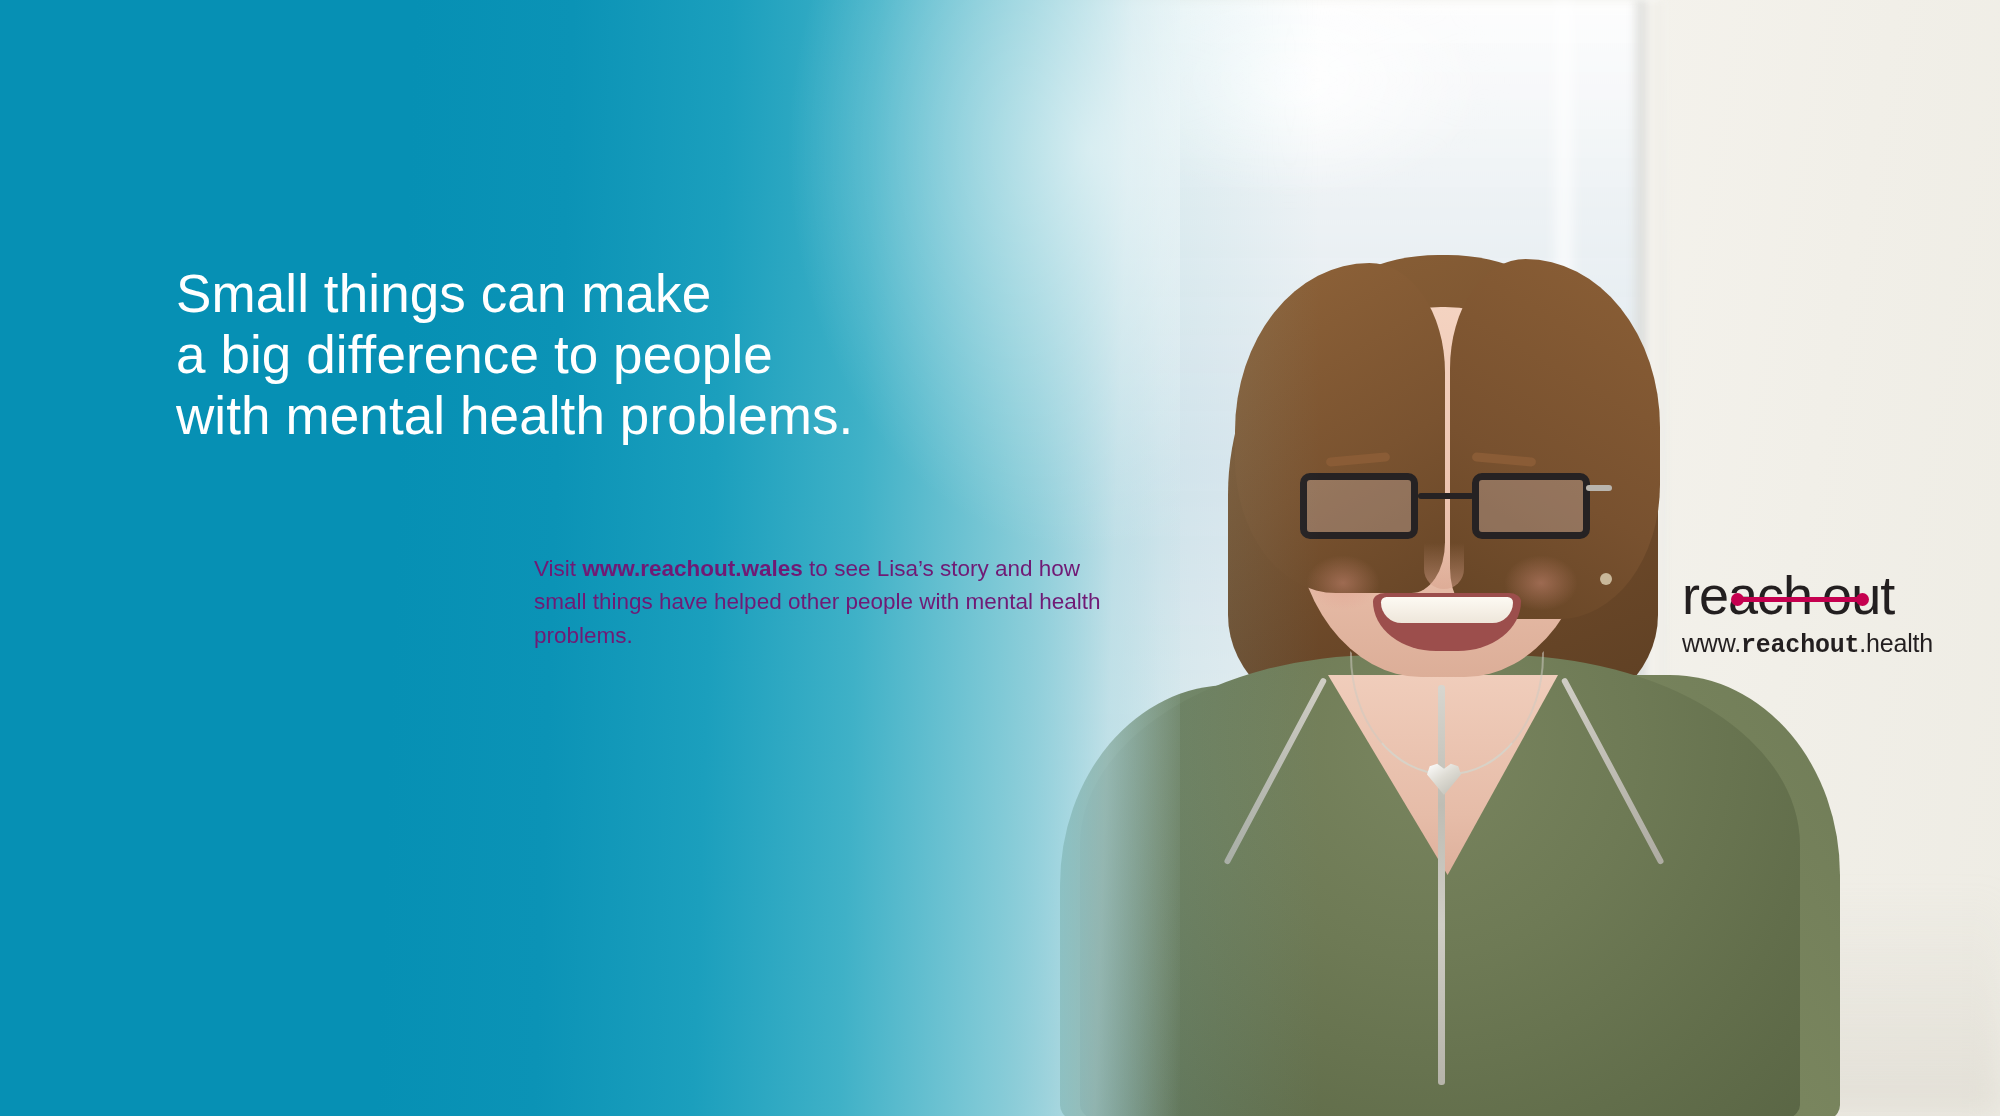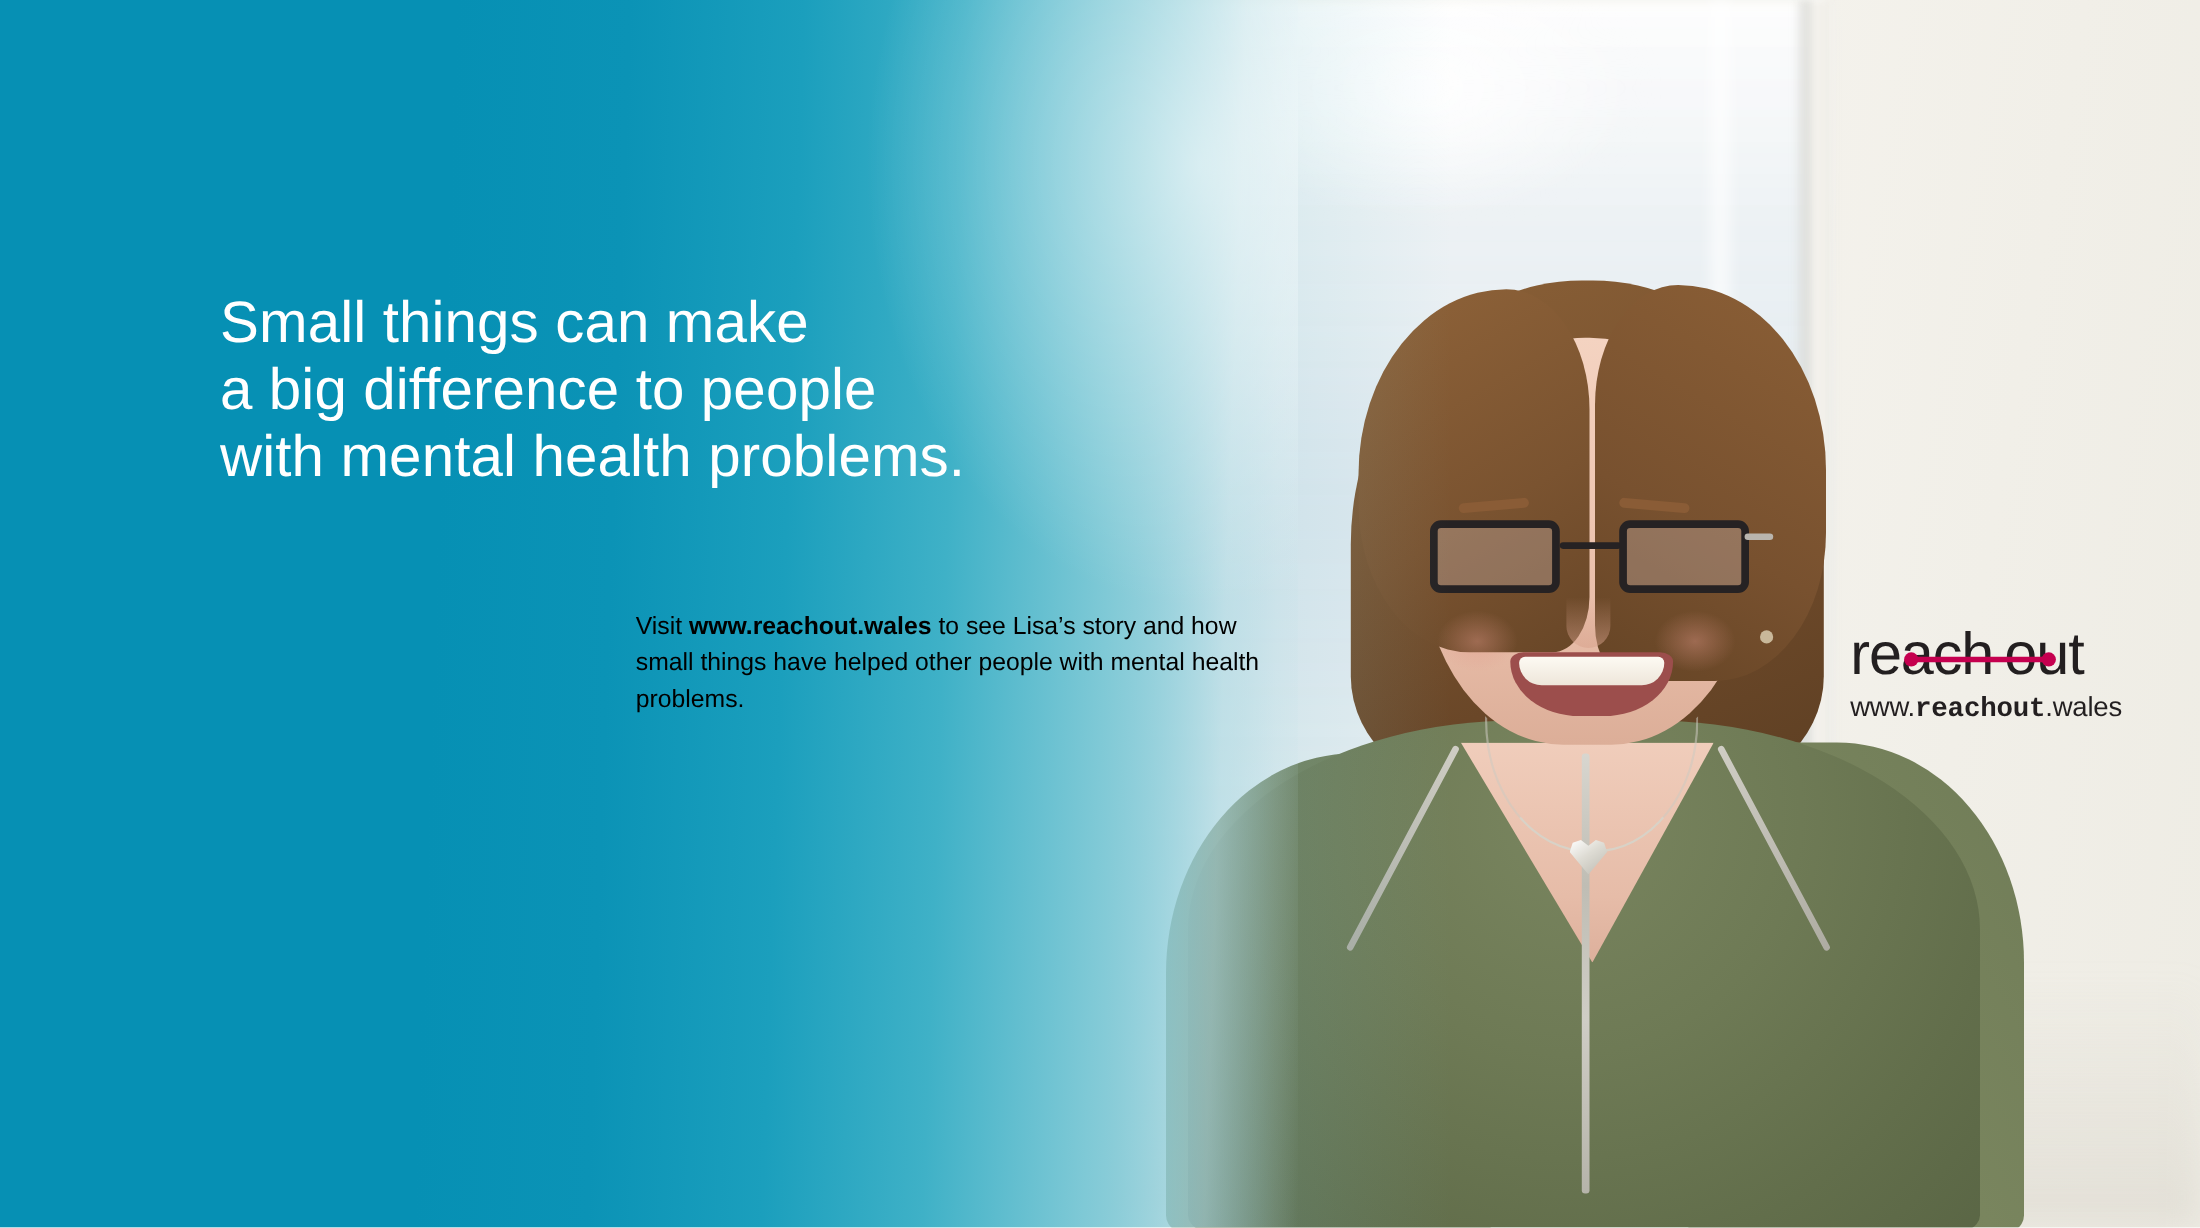--- a/index.html
+++ b/index.html
@@ -275,32 +275,30 @@
     position: absolute;
     left: 176px;
     top: 264px;
     width: 900px;
     color: #ffffff;
     font-size: 53px;
     line-height: 1.15;
     font-weight: 400;
     letter-spacing: 0.1px;
     white-space: pre-line;
-    margin-left: 24px;
   }
   .subcopy {
     position: absolute;
     left: 534px;
     top: 552px;
     width: 580px;
-    color: #000000;
+    color: #701a75;
     font-size: 22.5px;
     line-height: 1.48;
     font-weight: 400;
-    margin-left: 44px;
   }
   .subcopy b { font-weight: 700; }
 
   
   .logo {
     position: absolute;
     left: 1682px;
     top: 568px;
     width: 268px;
   }
@@ -397,16 +395,16 @@
   <div class="headline">Small things can make
 a big difference to people
 with mental health problems.</div>
 
   <div class="subcopy"><span>Visit </span><b>www.reachout.wales</b><span> to see Lisa’s story and how small things have helped other people with mental health problems.</span></div>
 
   <div class="logo">
     <div class="logo-mark"><span>reach</span><span class="gap"></span><span>out</span>
       <div class="logo-strike"></div>
     </div>
-    <div class="logo-url"><span>www.</span><b>reachout</b><span>.wales</span></div>
+    <div class="logo-url"><span>www.</span><b>reachout</b><span>.health</span></div>
   </div>
 
 </div>
 
 </body></html>

